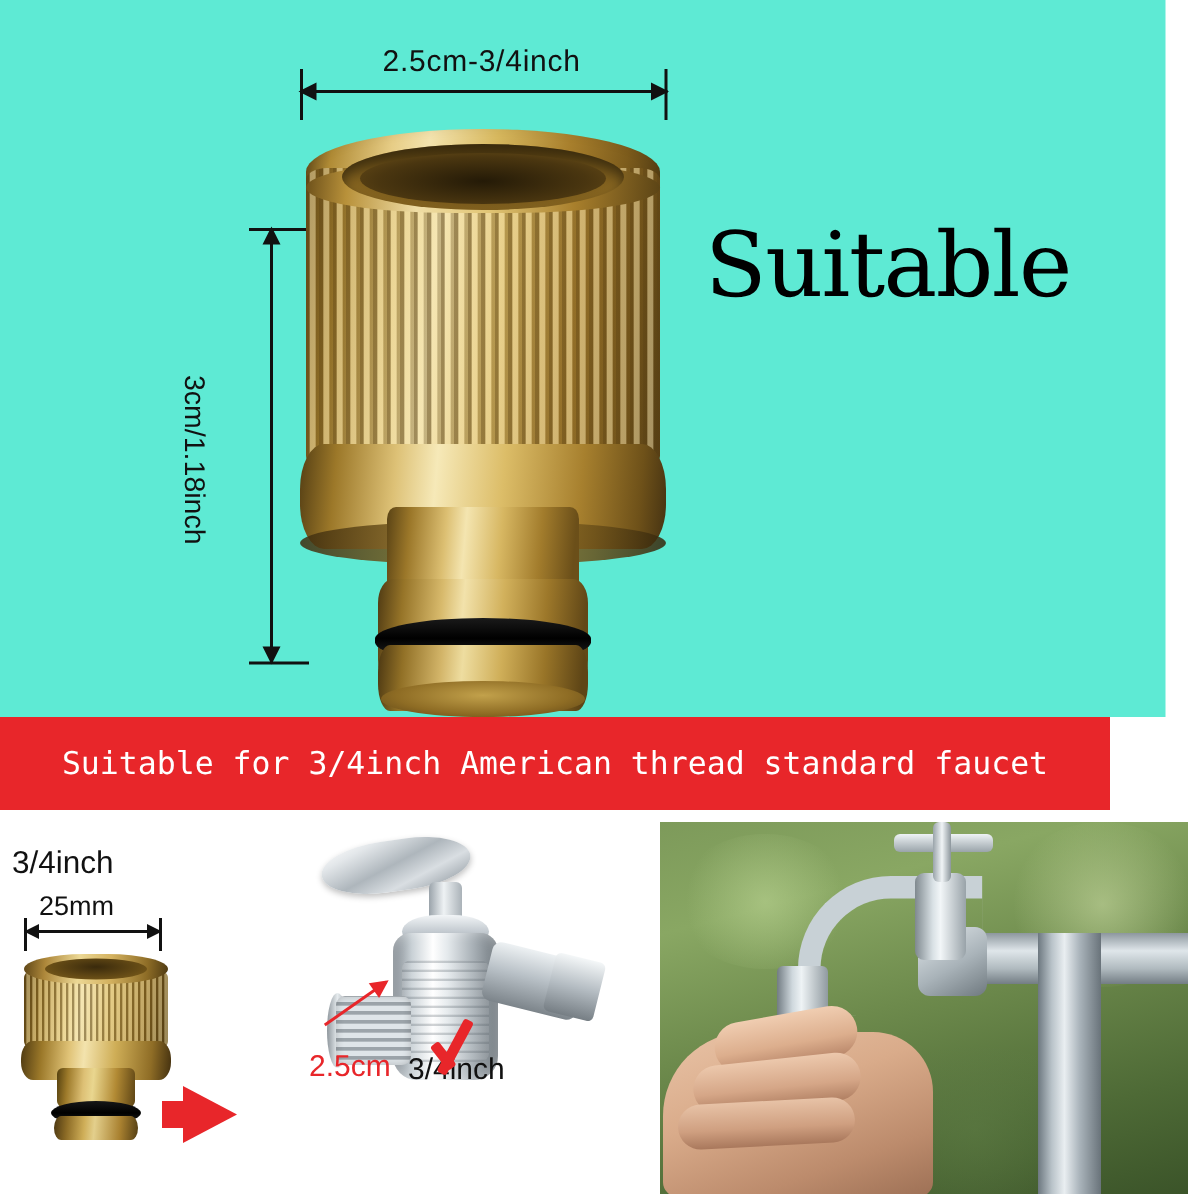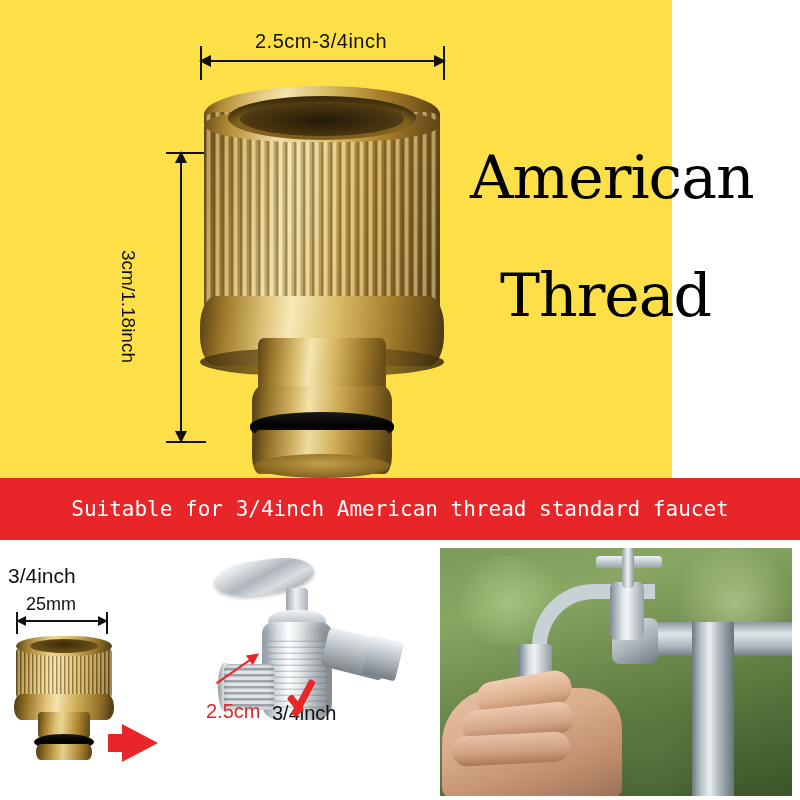--- a/index.html
+++ b/index.html
@@ -13,22 +13,22 @@
     height: 800px;
     background: #ffffff;
     overflow: hidden;
     font-family: "Liberation Serif", serif;
   }
 
   
   .top-section {
     position: absolute;
     left: 0; top: 0;
-    width: 672px; height: 478px;
-    background: #fde047;
+    width: 777px; height: 478px;
+    background: #5eead4;
   }
 
   
   .dim-h {
     position: absolute;
     left: 200px; top: 60px;
     width: 245px; height: 2px;
     background: #111;
   }
   .dim-h:before, .dim-h:after {
@@ -213,21 +213,21 @@
     font-size: 37px;
     font-family: "DejaVu Serif", serif;
     color: #ee0000;
     letter-spacing: 0px;
   }
 
   
   .banner {
     position: absolute;
     left: 0; top: 478px;
-    width: 800px; height: 62px;
+    width: 740px; height: 62px;
     background: #e8262a;
     display: flex;
     align-items: center;
     justify-content: center;
   }
   .banner-text {
     color: #ffffff;
     font-size: 21px;
     font-family: "DejaVu Sans Mono", monospace;
     letter-spacing: 0px;
@@ -640,22 +640,21 @@
       <div class="f-top-bore2"></div>
       <div class="f-band"></div>
       <div class="f-band-shadow"></div>
       <div class="f-neck"></div>
       <div class="f-lower"></div>
       <div class="f-oring"></div>
       <div class="f-bottom"></div>
       <div class="f-bottom-face"></div>
     </div>
 
-    <div class="headline-american">American</div>
-    <div class="headline-thread">Thread</div>
+    <div class="headline-american">Suitable</div>
   </div>
 
   <div class="banner">
     <div class="banner-text">Suitable for 3/4inch American thread standard faucet</div>
   </div>
 
   <div class="bottom-section"></div>
 
   <div class="bl-label-34">3/4inch</div>
   <div class="bl-dim-cap-l"></div>

